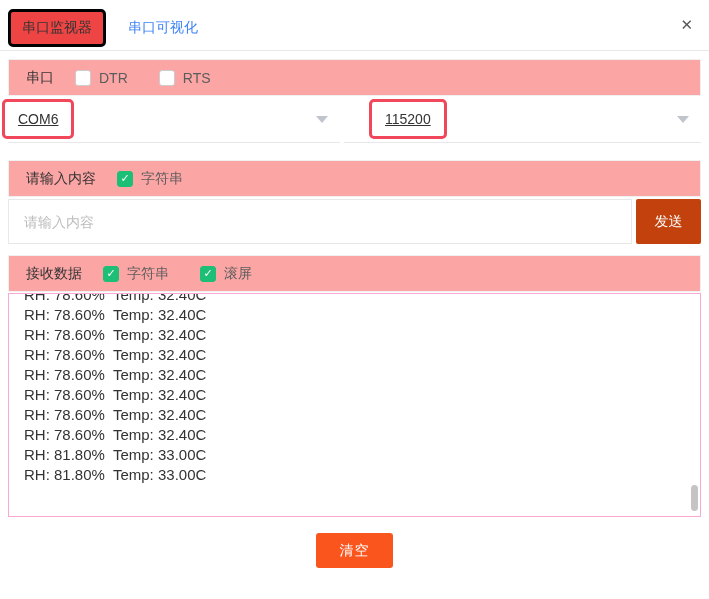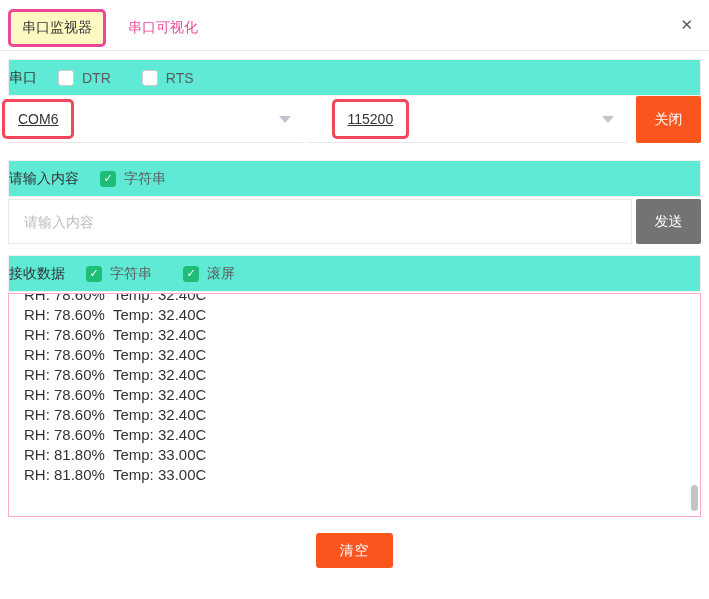--- a/index.html
+++ b/index.html
@@ -14,51 +14,52 @@
 
   
   .tabbar {
     height: 51px;
     border-bottom: 1px solid #e8e8e8;
     display: flex;
     align-items: center;
     padding: 6px 16px 0 8px;
   }
   .tab-active {
-    border: 3px solid #ec4899;
+    border: 3px solid #000000;
     border-radius: 5px;
     padding: 7px 11px;
     font-size: 14px;
     color: #333;
-    background: #fef9c3;
+    background: #ef4444;
     cursor: pointer;
   }
   .tab {
     margin-left: 22px;
     font-size: 14px;
-    color: #ec4899;
+    color: #3b82f6;
     cursor: pointer;
   }
   .close-btn {
     margin-left: auto;
     margin-top: -8px;
     font-size: 15px;
     color: #595959;
     cursor: pointer;
     line-height: 1;
   }
 
   
   .section-bar {
     height: 37px;
-    background: #5eead4;
+    background: #fca5a5;
     border: 1px solid #f0f0f0;
     margin: 0 8px;
     display: flex;
     align-items: center;
+    padding-left: 17px;
     font-size: 14px;
   }
   .bar-port { margin-top: 8px; }
   .bar-send { margin-top: 17px; }
   .bar-recv { margin-top: 11px; }
   .section-title { color: #333; margin-right: 21px; }
 
   
   .cb-group { display: flex; align-items: center; margin-right: 31px; cursor: pointer; }
   .cb-box {
@@ -113,21 +114,21 @@
   }
   .btn {
     border: none;
     color: #fff;
     font-size: 14px;
     font-family: inherit;
     cursor: pointer;
     border-radius: 2px;
   }
   .btn-orange { background: #fb551e; }
-  .btn-blue { background: #737373; }
+  .btn-blue { background: #c2410c; }
   .btn-close-port { width: 65px; margin-left: 10px; }
 
   
   .send-row {
     margin: 2px 8px 0 8px;
     height: 45px;
     display: flex;
     align-items: stretch;
   }
   .input-wrap {
@@ -219,21 +220,20 @@
 
 <div class="select-row">
   <div class="select">
     <span class="red-box com">COM6</span>
     <span class="chevron"></span>
   </div>
   <div class="select">
     <span class="red-box">115200</span>
     <span class="chevron"></span>
   </div>
-  <button class="btn btn-orange btn-close-port">关闭</button>
 </div>
 
 <div class="section-bar bar-send">
   <span class="section-title">请输入内容</span>
   <span class="cb-group">
     <span class="cb-box checked">✓</span>
     <span class="cb-label">字符串</span>
   </span>
 </div>
 

